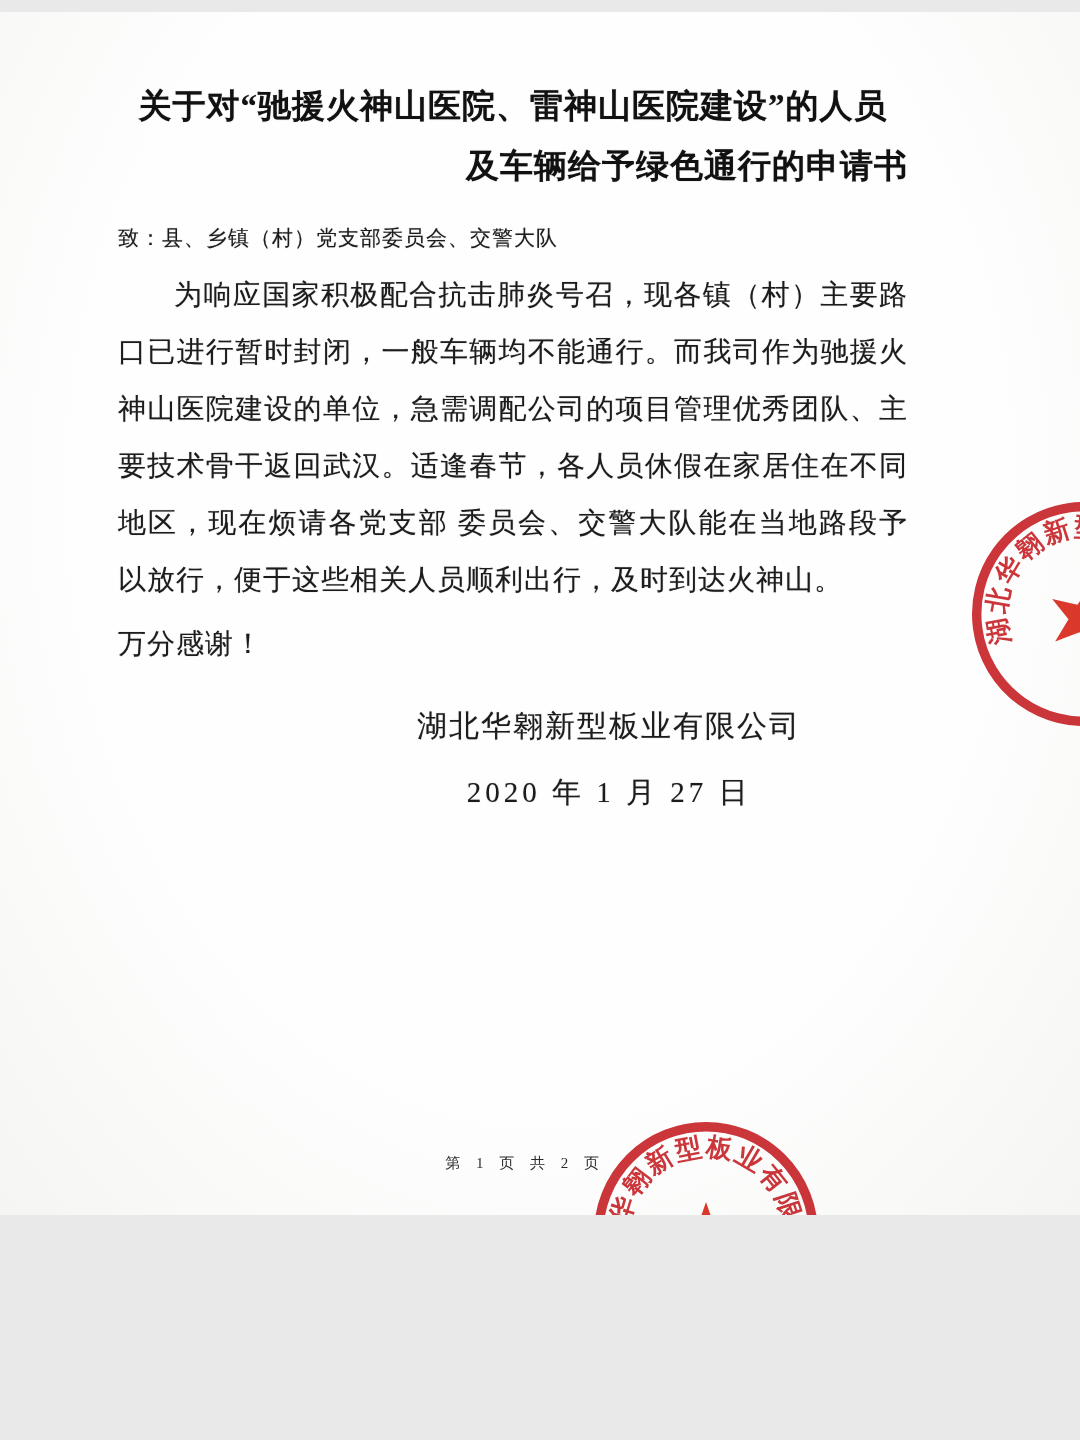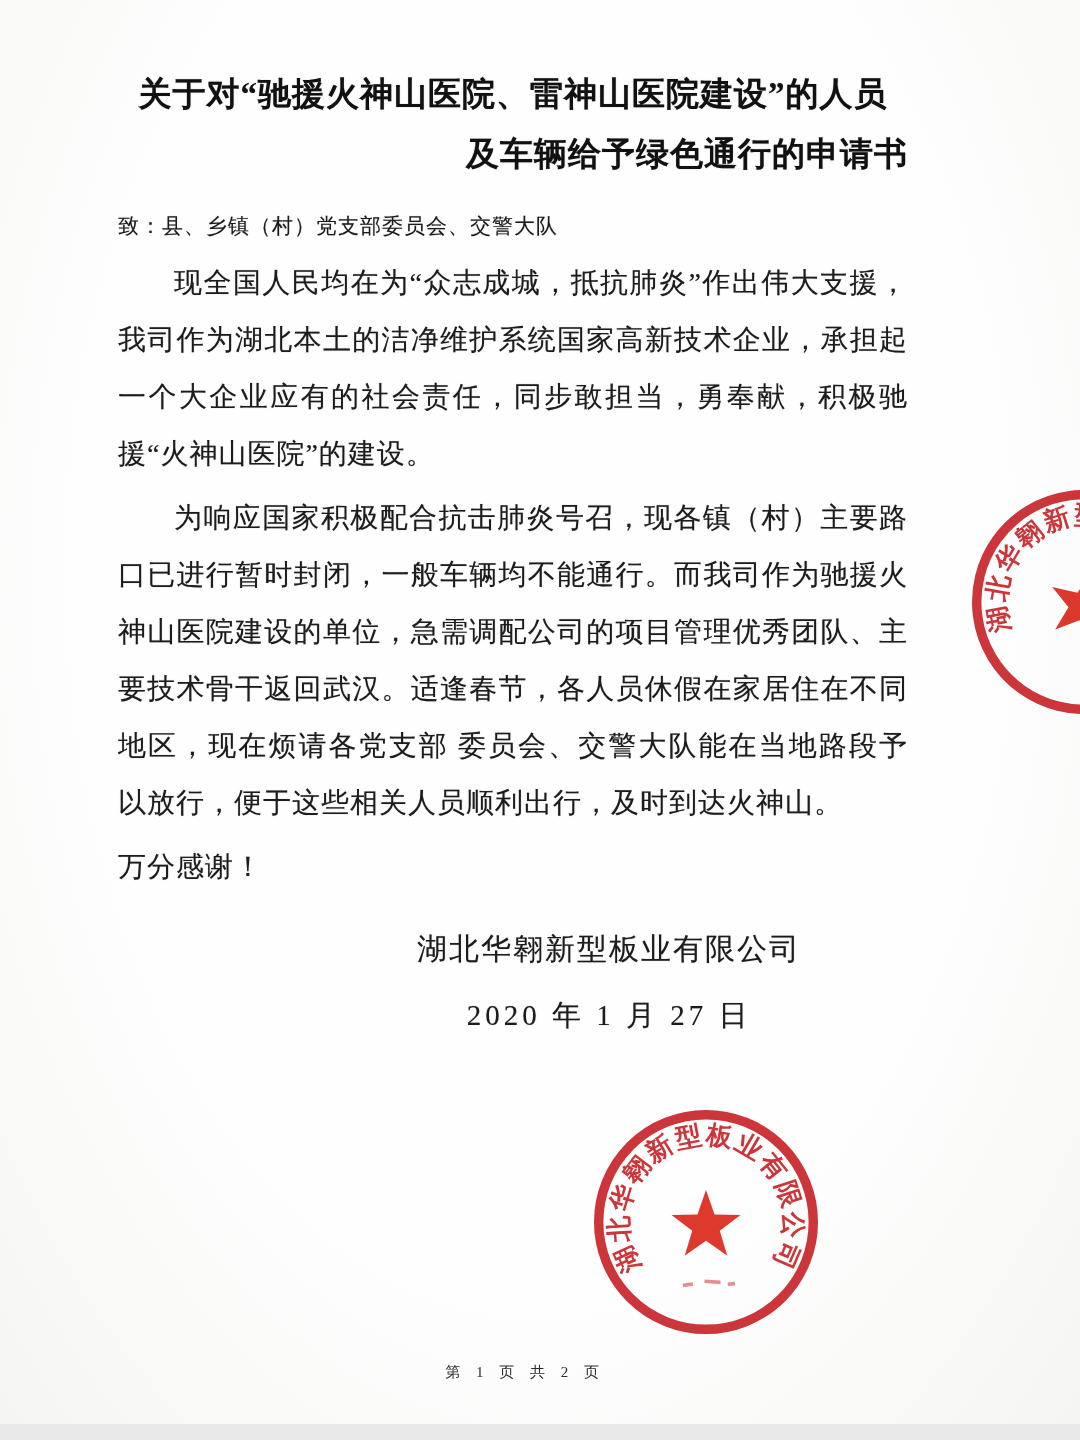--- a/index.html
+++ b/index.html
@@ -1,20 +1,20 @@
 <!DOCTYPE html>
 <html><head>
 <meta charset="utf-8">
 <style>
   html, body { margin: 0; padding: 0; background: #e9e9e9; }
   .page {
     position: relative;
     width: 1080px;
-    height: 1424px;
-    margin: 0 auto;
+    height: 1203px;
+    margin: 12px auto;
     background: radial-gradient(ellipse at 50% 40%, #fefefe 60%, #f5f5f3 100%);
     overflow: hidden;
     font-family: "Liberation Serif", "DejaVu Serif", serif;
     color: #1c1c1c;
   }
   .content {
     position: absolute;
     left: 118px;
     top: 64px;
     width: 790px;
@@ -96,21 +96,20 @@
 <body>
 
 <div class="page">
 
   <div class="content">
     <div class="title">关于对“驰援火神山医院、雷神山医院建设”的人员</div>
     <div class="title title-line2">及车辆给予绿色通行的申请书</div>
 
     <div class="addressee">致：县、乡镇（村）党支部委员会、交警大队</div>
 
-    <p class="body-p">现全国人民均在为“众志成城，抵抗肺炎”作出伟大支援，我司作为湖北本土的洁净维护系统国家高新技术企业，承担起一个大企业应有的社会责任，同步敢担当，勇奉献，积极驰援“火神山医院”的建设。</p>
     <p class="body-p">为响应国家积极配合抗击肺炎号召，现各镇（村）主要路口已进行暂时封闭，一般车辆均不能通行。而我司作为驰援火神山医院建设的单位，急需调配公司的项目管理优秀团队、主要技术骨干返回武汉。适逢春节，各人员休假在家居住在不同地区，现在烦请各党支部 委员会、交警大队能在当地路段予以放行，便于这些相关人员顺利出行，及时到达火神山。</p>
     <p class="body-p thanks">万分感谢！</p>
 
     <div class="signature">
       <div class="sig-company">湖北华翱新型板业有限公司</div>
       <div class="sig-date">2020 年 1 月 27 日</div>
     </div>
   </div>
 
   <svg class="seal seal-main" viewBox="0 0 320 320" xmlns="http://www.w3.org/2000/svg" aria-hidden="true">

